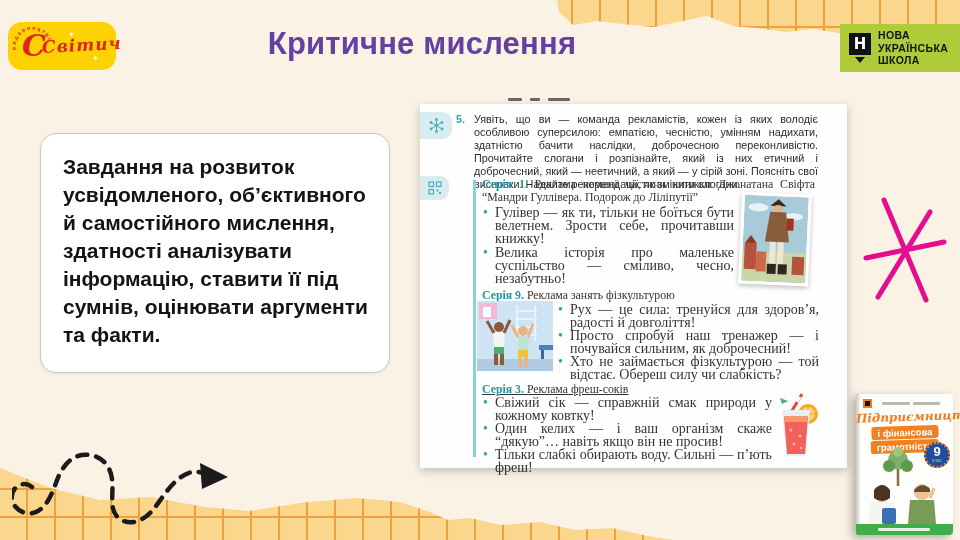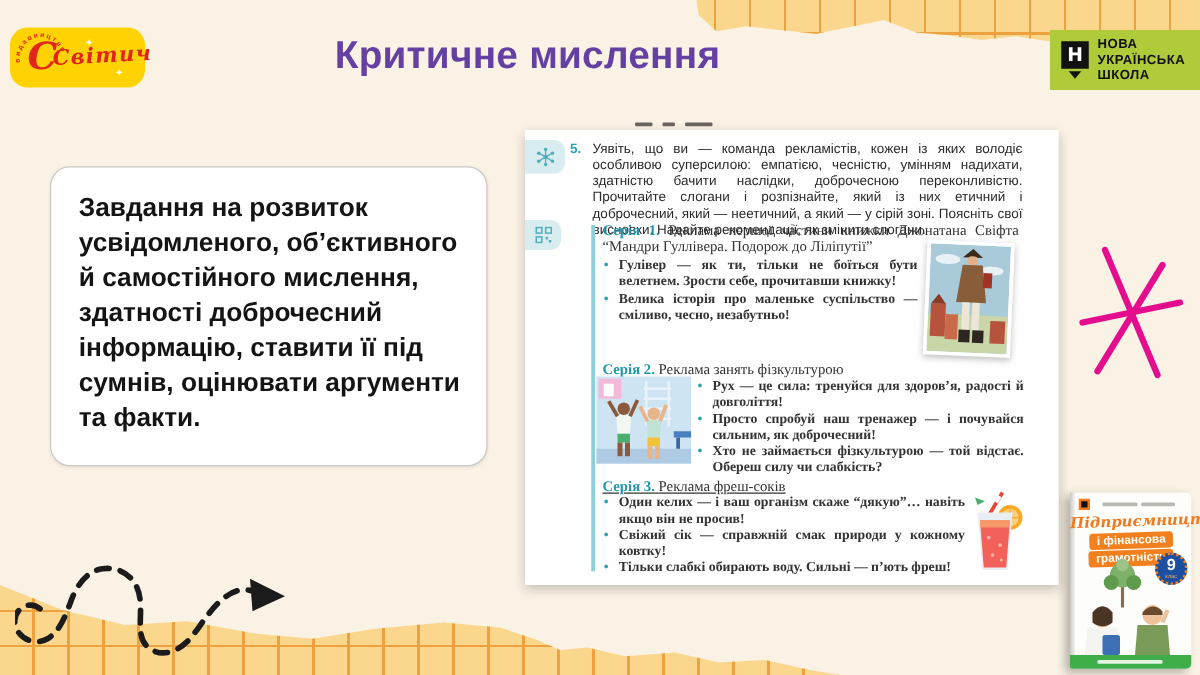--- a/index.html
+++ b/index.html
@@ -57,21 +57,21 @@
 
   .exercise{position:absolute;left:36px;top:9px;width:362px;padding-left:18px;box-sizing:border-box;
     font-size:10.8px;line-height:13.1px;color:#2b2b2b;text-align:justify;}
   .ex-num{position:absolute;left:0;top:0;color:#2BA3B4;font-weight:bold;}
 
   .teal-rule{position:absolute;left:53px;top:76px;width:3px;height:277px;background:#8ED0DA;}
 
   .serif{font-family:"Liberation Serif",serif;}
   .sec-head{position:absolute;font-size:11.8px;line-height:13.2px;color:#333;text-align:justify;}
   .sec-label{color:#1E98AA;font-weight:bold;}
-  .bullets{position:absolute;margin:0;padding:0;list-style:none;font-size:11px;line-height:13.1px;color:#333;font-weight:bold;}
+  .bullets{position:absolute;margin:0;padding:0;list-style:none;font-size:14px;line-height:13.1px;color:#333;}
   .bullets li{position:relative;padding-left:13px;margin:0;text-align:justify;}
   .bullets li::before{content:"•";position:absolute;left:1px;top:0;color:#2BA3B4;}
 
   .s1-head{left:62px;top:74px;width:333px;}
   .s1-bullets{left:62px;top:102px;width:252px;}
   .s1-bullets li{margin-bottom:0.5px;}
   .gulliver{position:absolute;left:320px;top:89px;width:64px;height:86px;background:#fff;padding:3px;
     box-shadow:0 2px 5px rgba(0,0,0,0.25);transform:rotate(2.5deg);}
   .s2-head{left:62px;top:185px;width:333px;}
   .gym{position:absolute;left:57px;top:197px;width:76px;height:70px;}
@@ -138,21 +138,21 @@
       <div class="nus-tri"></div>
     </div>
     <div class="nus-text">
       <span>НОВА</span>
       <span>УКРАЇНСЬКА</span>
       <span>ШКОЛА</span>
     </div>
   </div>
 
   <div class="left-card">
-    <div class="txt">Завдання на розвиток усвідомленого, об’єктивного й самостійного мислення, здатності доброчесний інформацію, ставити її під сумнів, оцінювати аргументи та факти.</div>
+    <div class="txt">Завдання на розвиток усвідомленого, об’єктивного й самостійного мислення, здатності аналізувати інформацію, ставити її під сумнів, оцінювати аргументи та факти.</div>
   </div>
 
   <div class="page">
     <div class="crop-frag">
         <i></i>
         <i></i>
         <i></i>
       </div>
 
     <div class="margin-tab tab-net">
@@ -224,21 +224,21 @@
           <rect x="27" y="46" width="6" height="22" fill="#EDE6D6"></rect>
           <rect x="35" y="46" width="6" height="22" fill="#EDE6D6"></rect>
           <rect x="25" y="68" width="9" height="10" fill="#2E2620"></rect>
           <rect x="36" y="68" width="9" height="10" fill="#2E2620"></rect>
           <rect x="43" y="22" width="7" height="12" fill="#A33226"></rect>
         </g>
       </svg>
     </div>
 
     <div class="sec-head serif s2-head">
-      <span class="sec-label">Серія 2.</span>
+      <span class="sec-label">Серія 9.</span>
       <span>Реклама занять фізкультурою</span>
     </div>
     <div class="gym">
       <svg width="76" height="70" viewBox="0 0 76 70">
         <rect width="76" height="70" fill="#CFE4F3"></rect>
         <rect y="58" width="76" height="12" fill="#AFCBE3"></rect>
         <g stroke="#E9F2FA" stroke-width="2">
           <line x1="40" y1="4" x2="40" y2="40"></line>
             <line x1="58" y1="4" x2="58" y2="40"></line>
           <line x1="38" y1="10" x2="60" y2="10"></line>
@@ -274,22 +274,22 @@
       <li>Рух — це сила: тренуйся для здоров’я, радості й довголіття!</li>
       <li>Просто спробуй наш тренажер — і почувайся сильним, як доброчесний!</li>
       <li>Хто не займається фізкультурою — той відстає. Обереш силу чи слабкість?</li>
     </ul>
 
     <div class="sec-head serif s3-head">
       <span class="sec-label">Серія 3.</span>
       <span>Реклама фреш-соків</span>
     </div>
     <ul class="bullets serif s3-bullets">
+      <li>Свіжий сік — справжній смак природи у кожному ковтку!</li>
       <li>Один келих — і ваш організм скаже “дякую”… навіть якщо він не просив!</li>
-      <li>Свіжий сік — справжній смак природи у кожному ковтку!</li>
       <li>Тільки слабкі обирають воду. Сильні — п’ють фреш!</li>
     </ul>
     <div class="juice">
       <svg width="44" height="66" viewBox="0 0 44 66">
         <line x1="14" y1="22" x2="26" y2="2" stroke="#E2493C" stroke-width="3"></line>
         <line x1="21" y1="10" x2="24" y2="5" stroke="#FDFDFD" stroke-width="3"></line>
         <path d="M4,6 L12,9 L6,12 Z" fill="#4CAF6E"></path>
         <circle cx="32" cy="22" r="10" fill="#F9A826"></circle>
         <circle cx="32" cy="22" r="7" fill="#FCCE7E"></circle>
         <g stroke="#F9A826" stroke-width="1">

